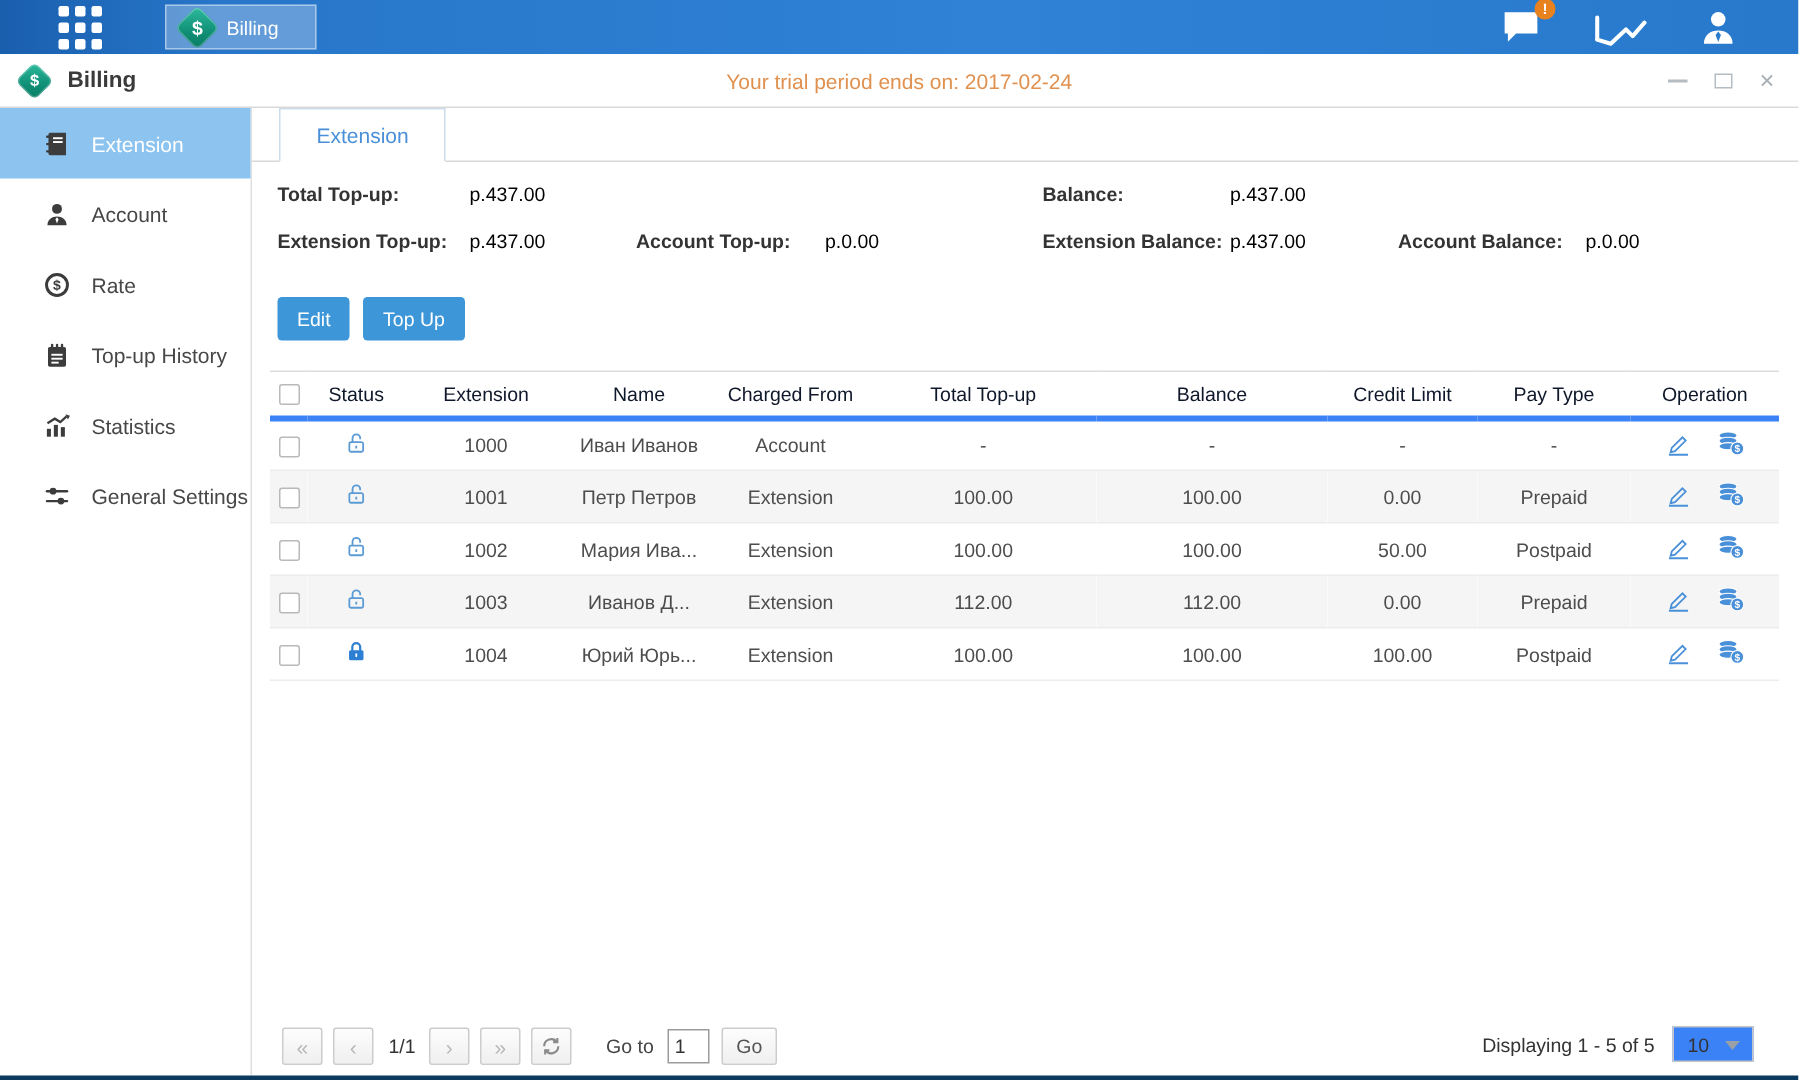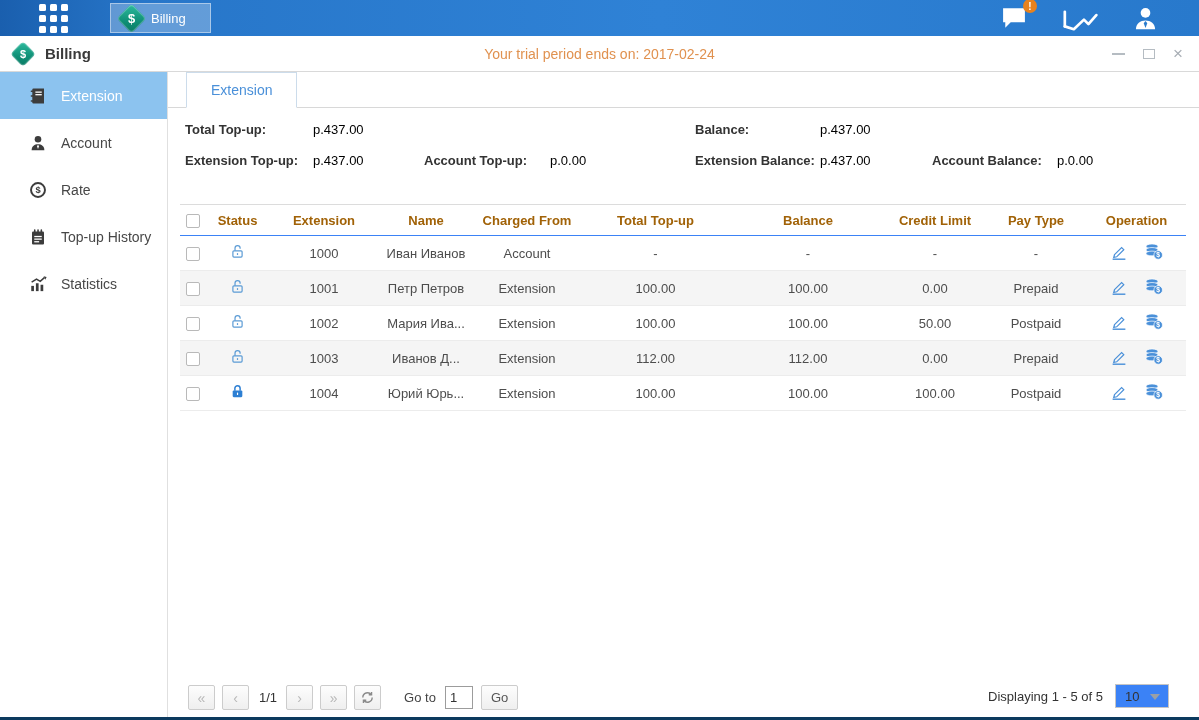--- a/index.html
+++ b/index.html
@@ -62,22 +62,22 @@
   .s-value { color:#000000; }
 
   
   .btn-row { margin:14px 0 0 17px; display:flex; gap:9px; }
   .btn { background:#3d96d8; color:#fff; border:none; font-size:13px; font-family:inherit;
     padding:7px 13px; border-radius:3px; cursor:pointer; }
 
   
   table.grid { margin:20px 0 0 12px; width:1006px; border-collapse:collapse; table-layout:fixed;
     font-size:13px; color:#4d4d4d; }
-  .grid th { height:31px; font-weight:bold; color:#a16207; border-top:1px solid #dcdcdc;
-    border-bottom:1px solid #3b82f6; text-align:center; }
+  .grid th { height:31px; font-weight:normal; color:#0f172a; border-top:1px solid #dcdcdc;
+    border-bottom:4px solid #3b82f6; text-align:center; }
   .grid td { height:35px; text-align:center; border-bottom:1px solid #ececec; overflow:hidden;
     white-space:nowrap; }
   .grid tbody tr:nth-child(even) { background:#f5f5f5; }
   .col-check{width:25px}.col-status{width:65px}.col-ext{width:108px}.col-name{width:96px}
   .col-charged{width:106px}.col-topup{width:151px}.col-balance{width:154px}
   .col-credit{width:100px}.col-paytype{width:102px}.col-op{width:99px}
   .grid th.cell-check, .grid td.cell-check { text-align:left; padding-left:6px; }
   .checkbox { display:inline-block; width:14px; height:14px; border:1px solid #b9b9b9;
     border-radius:2px; background:#fff; cursor:pointer; vertical-align:middle; }
   .op-icons { display:inline-flex; gap:16px; align-items:center; }
@@ -220,20 +220,31 @@
             <svg viewBox="0 0 24 24" width="18" height="18" fill="currentColor">
               <rect x="3" y="14.5" width="3.6" height="7"></rect>
               <rect x="9.2" y="11" width="3.6" height="10.5"></rect>
               <rect x="15.4" y="13" width="3.6" height="8.5"></rect>
               <path d="M3.5 9.5l6.5-4 5 3 5.5-5" fill="none" stroke="currentColor" stroke-width="2"></path>
               <path d="M19.5 1.5l4 1.3-1.8 3.4z"></path>
             </svg>
           </span>
           <span>Statistics</span>
         </div>
+        <div class="side-item">
+          <span class="icn">
+            <svg viewBox="0 0 24 24" width="18" height="18" fill="currentColor">
+              <rect x="2" y="6.2" width="20" height="2.2" rx="1.1"></rect>
+              <circle cx="8.5" cy="7.3" r="3"></circle>
+              <rect x="2" y="15" width="20" height="2.2" rx="1.1"></rect>
+              <circle cx="15.5" cy="16.1" r="3"></circle>
+            </svg>
+          </span>
+          <span>General Settings</span>
+        </div>
       </div>
 
     <div class="main">
 
       <div class="tabstrip">
         <div class="tab">Extension</div>
       </div>
 
       <div class="summary">
         <span class="s-label" style="left:17px; top:14px;">Total Top-up:</span>
@@ -244,20 +255,24 @@
         <span class="s-label" style="left:17px; top:45px;">Extension Top-up:</span>
         <span class="s-value" style="left:145px; top:45px;">p.437.00</span>
         <span class="s-label" style="left:256px; top:45px;">Account Top-up:</span>
         <span class="s-value" style="left:382px; top:45px;">p.0.00</span>
         <span class="s-label" style="left:527px; top:45px;">Extension Balance:</span>
         <span class="s-value" style="left:652px; top:45px;">p.437.00</span>
         <span class="s-label" style="left:764px; top:45px;">Account Balance:</span>
         <span class="s-value" style="left:889px; top:45px;">p.0.00</span>
       </div>
 
+      <div class="btn-row">
+        <button class="btn">Edit</button>
+        <button class="btn">Top Up</button>
+      </div>
 
       <table class="grid">
         <colgroup>
           <col class="col-check">
             <col class="col-status">
             <col class="col-ext">
             <col class="col-name">
           <col class="col-charged">
             <col class="col-topup">
             <col class="col-balance">

